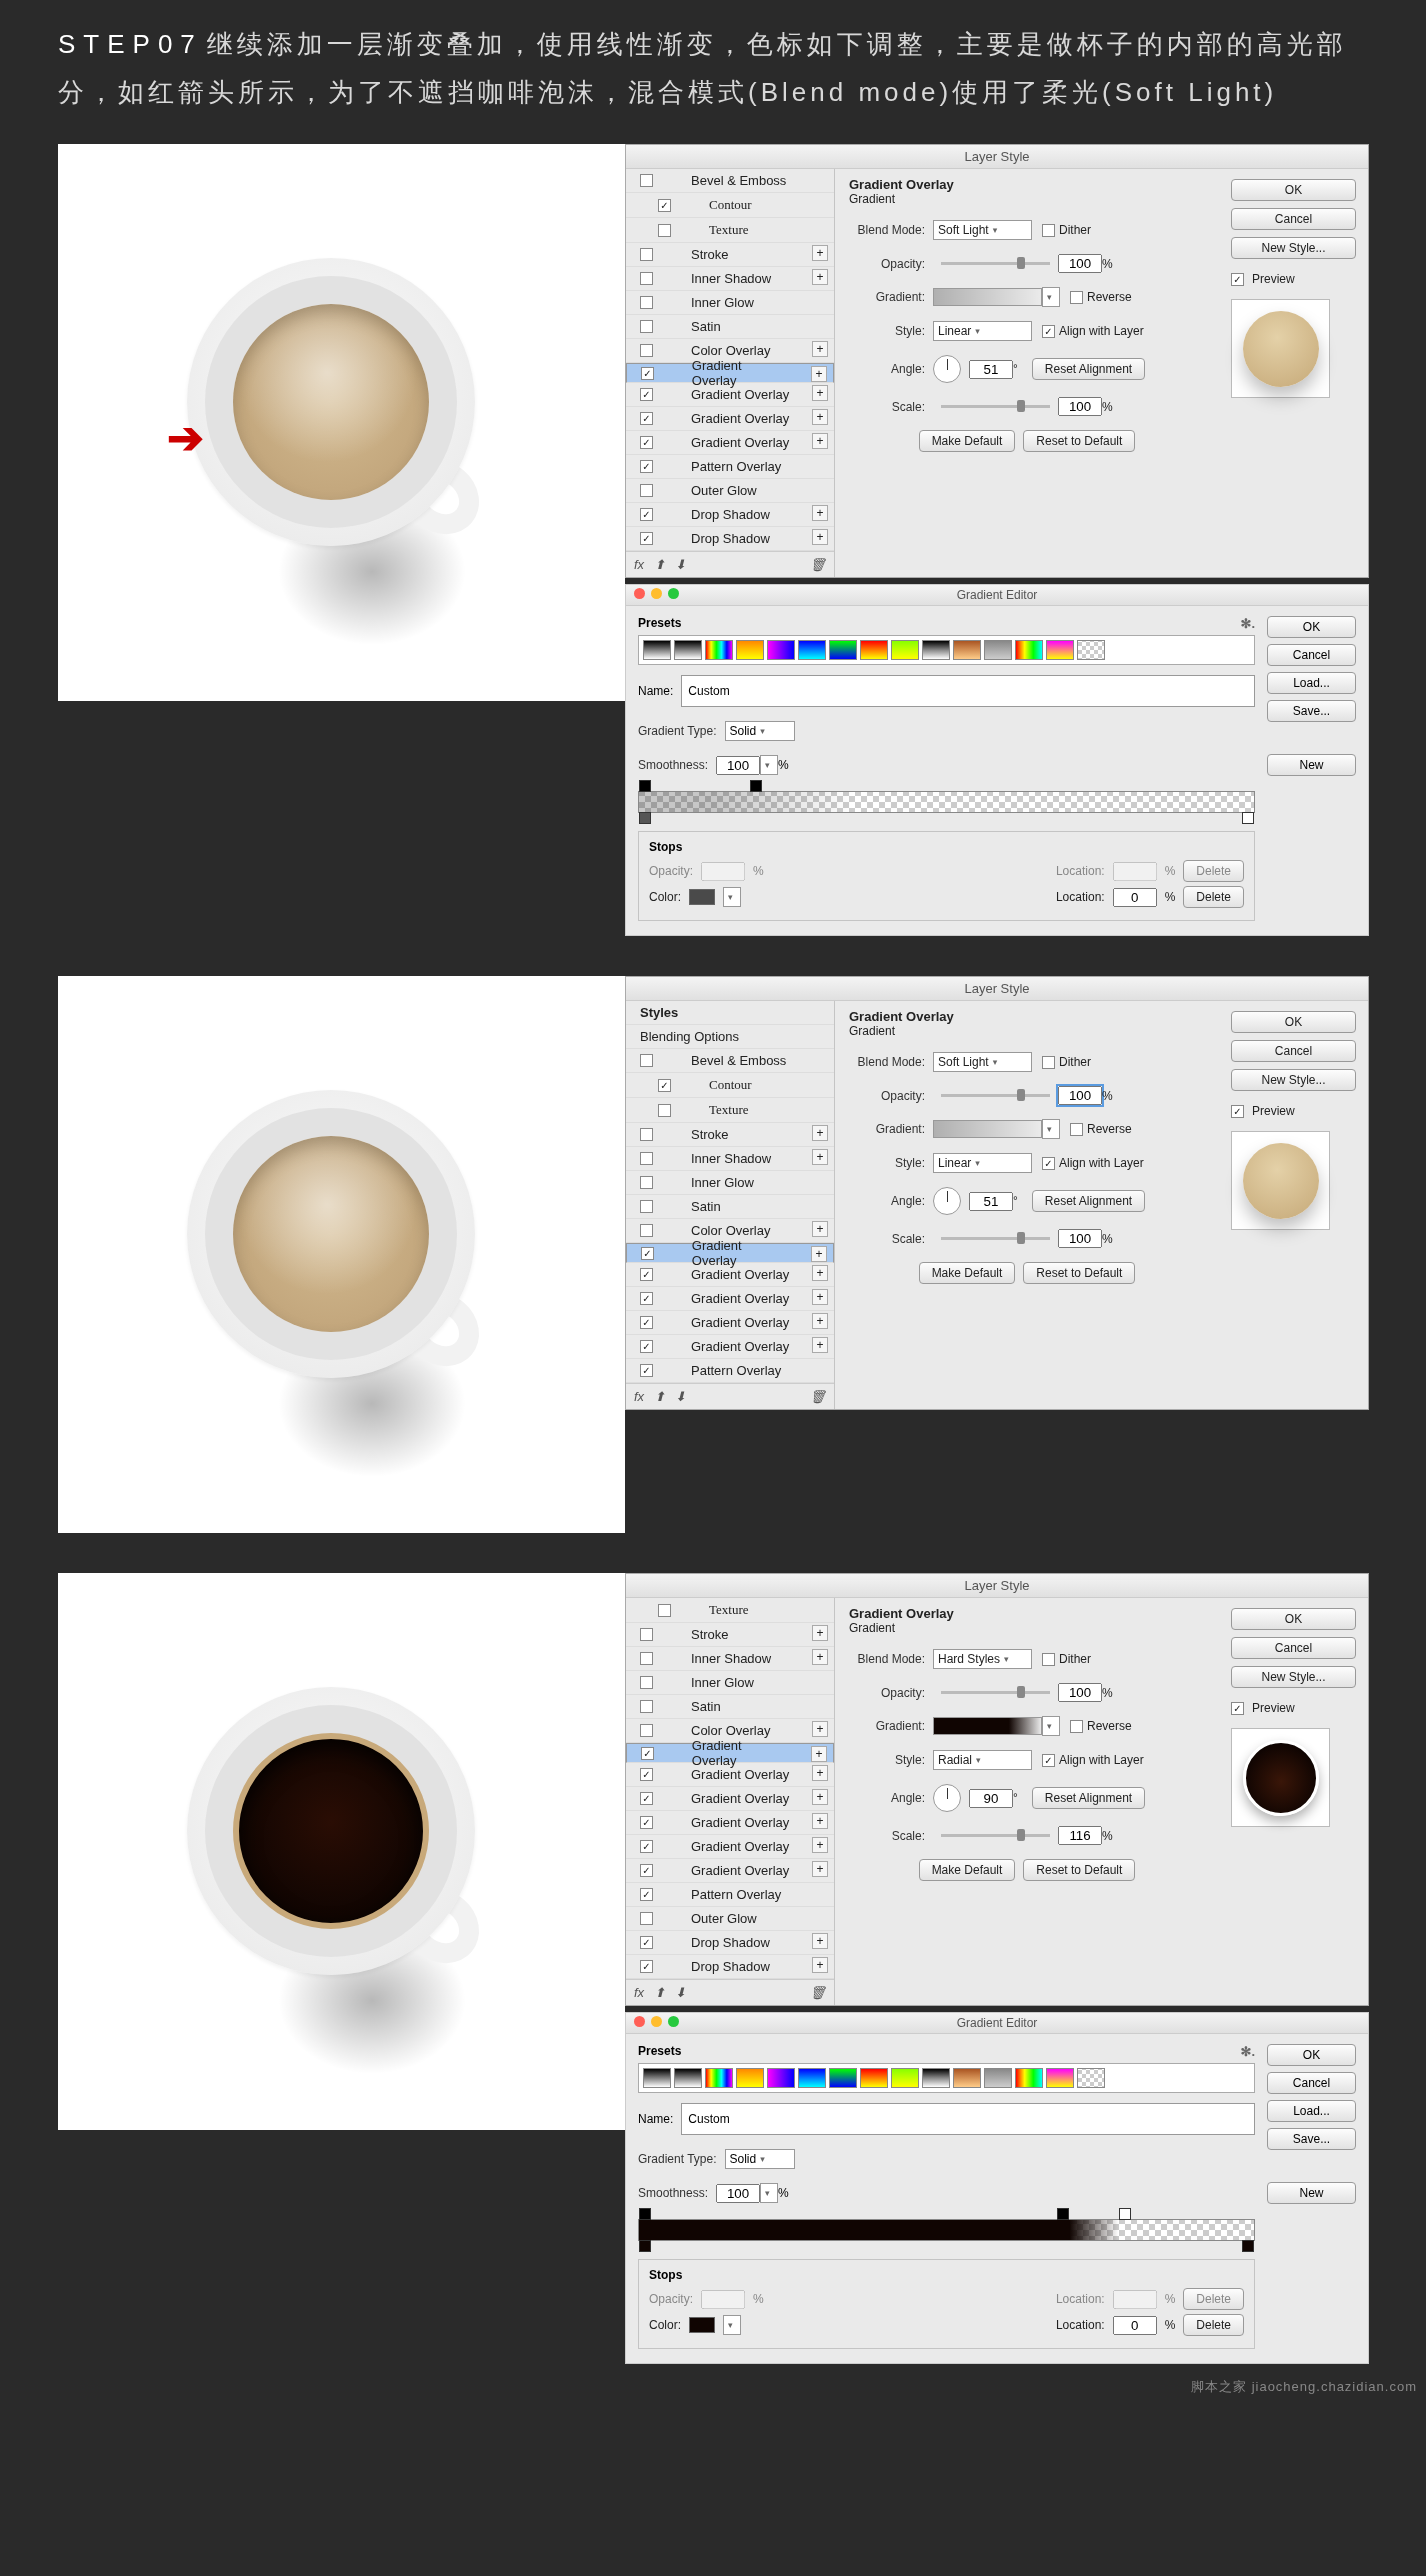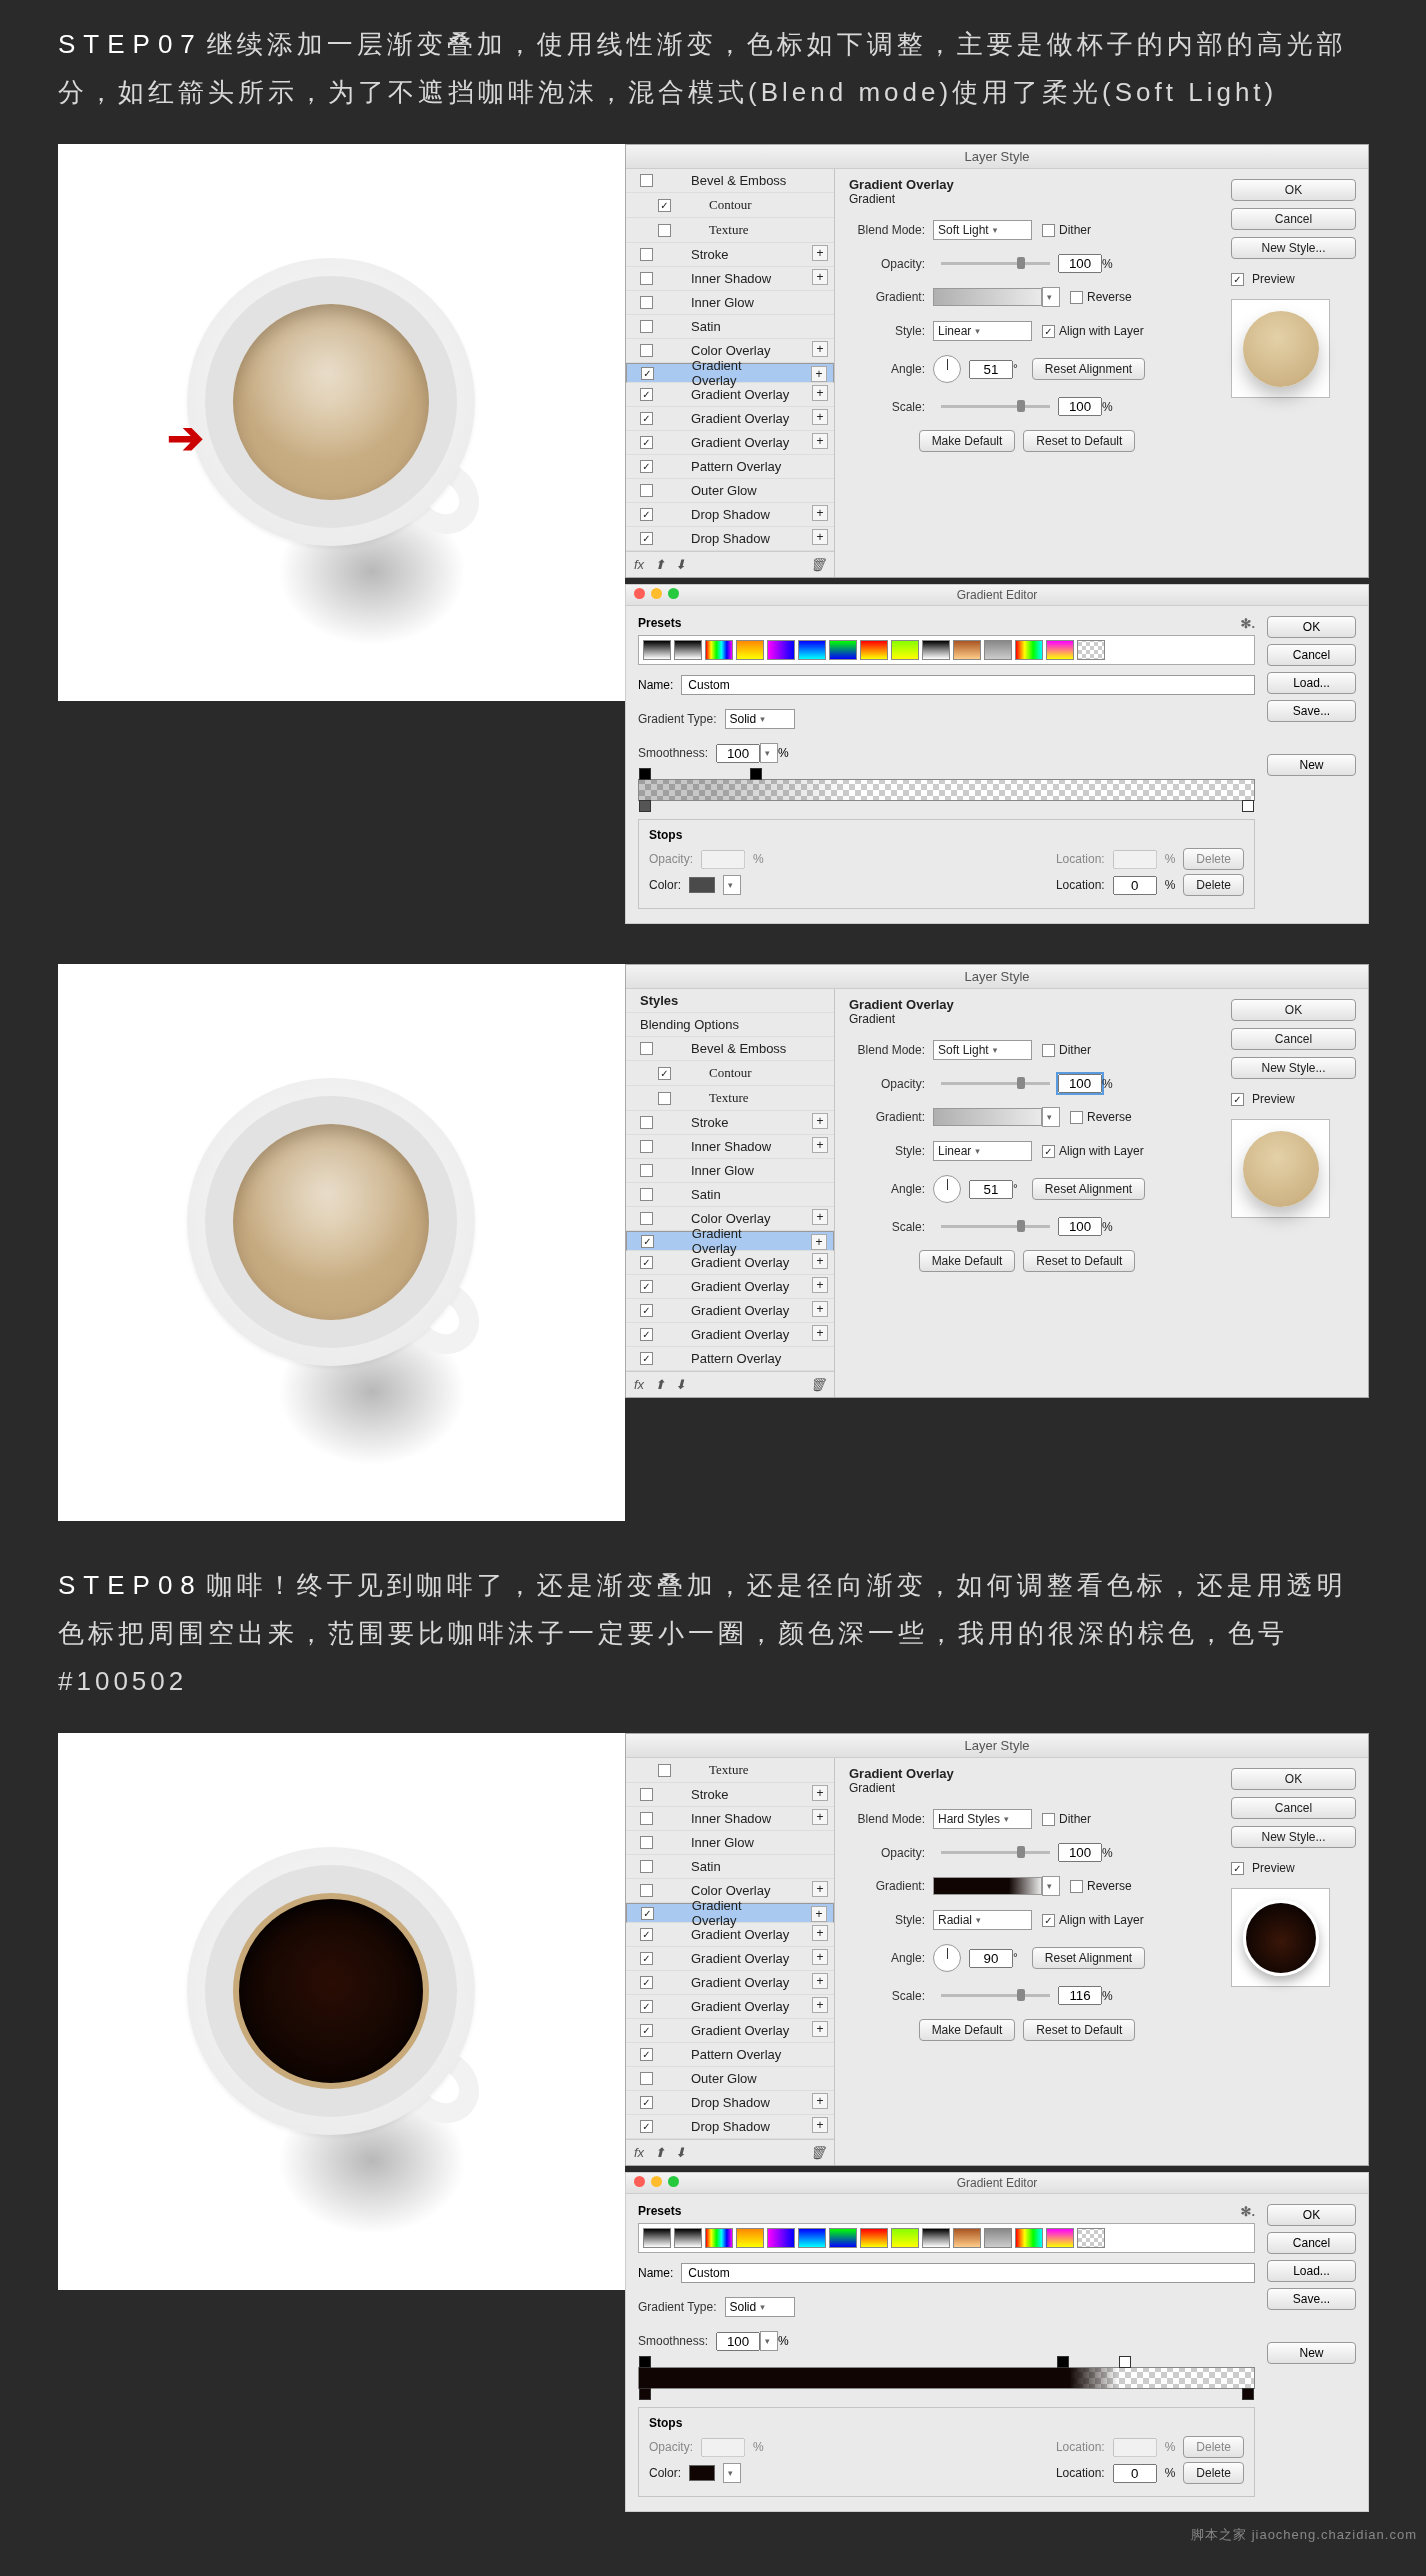--- a/index.html
+++ b/index.html
@@ -165,21 +165,21 @@
 .tr-r{background:#ff5f56}.tr-y{background:#ffbd2e}.tr-g{background:#27c93f}
 .ge-body { border: 1px solid #ccc; padding: 10px 12px 14px; background:#eaeaea; display:flex; gap:12px;}
 .ge-main { flex:1; }
 .ge-btns { width: 89px; display:flex; flex-direction:column; gap:6px; }
 .ge-btns .btn { width:100%; }
 .presets-label { font-size: 12px; font-weight: bold; margin-bottom:4px; display:flex;}
 .presets-label .gear{ margin-left:auto; font-size:13px; color:#666;}
 .presets-grid { border:1px solid #aaa; background:#fff; padding:4px; display:flex; flex-wrap:wrap; gap:3px; margin-bottom:10px;}
 .presets-grid span { width:28px; height:20px; border:1px solid #888; }
 .name-row { display:flex; align-items:center; gap:8px; margin:6px 0; font-size:12px;}
-.name-row input { flex:1; height:20px; border:1px solid #999; padding:0 6px; font-size:12px;}
+.name-row input { flex:1; height:32px; border:1px solid #999; padding:0 6px; font-size:12px;}
 .grad-bar-wrap { margin:16px 0 4px; }
 .grad-bar { height:22px; border:1px solid #888; position:relative;
   background:
     linear-gradient(to right, rgba(0,0,0,.22) 0%, rgba(0,0,0,.22) 12%, rgba(255,255,255,0) 35%, rgba(255,255,255,0) 100%),
     repeating-conic-gradient(#ccc 0 25%, #fff 0 50%) 0/12px 12px;
 }
 .grad-bar.dark {
   background:
     linear-gradient(to right, #100502 0%, #100502 70%, rgba(16,5,2,0) 78%, rgba(0,0,0,0) 100%),
     repeating-conic-gradient(#ccc 0 25%, #fff 0 50%) 0/12px 12px;
@@ -621,23 +621,20 @@
               </div>
           <div class="preview-thumb">
                 <div class="circ latte"></div>
               </div>
         </div>
       </div>
     </div>
   </div>
 </div>
 
-<p class="step-text">
-  <span class="step-label">STEP08</span><span>咖啡！终于见到咖啡了，还是渐变叠加，还是径向渐变，如何调整看色标，还是用透明色标把周围空出来，范围要比咖啡沫子一定要小一圈，颜色深一些，我用的很深的棕色，色号#100502</span>
-</p>
 
 <div class="section-body" style="margin-bottom:10px">
   <div class="cup-canvas">
     <div class="cup-shadow"></div>
     <div class="cup-handle"></div>
     <div class="cup-outer">
       <div class="cup-rim">
             <div class="coffee-dark"></div>
           </div>
     </div>

